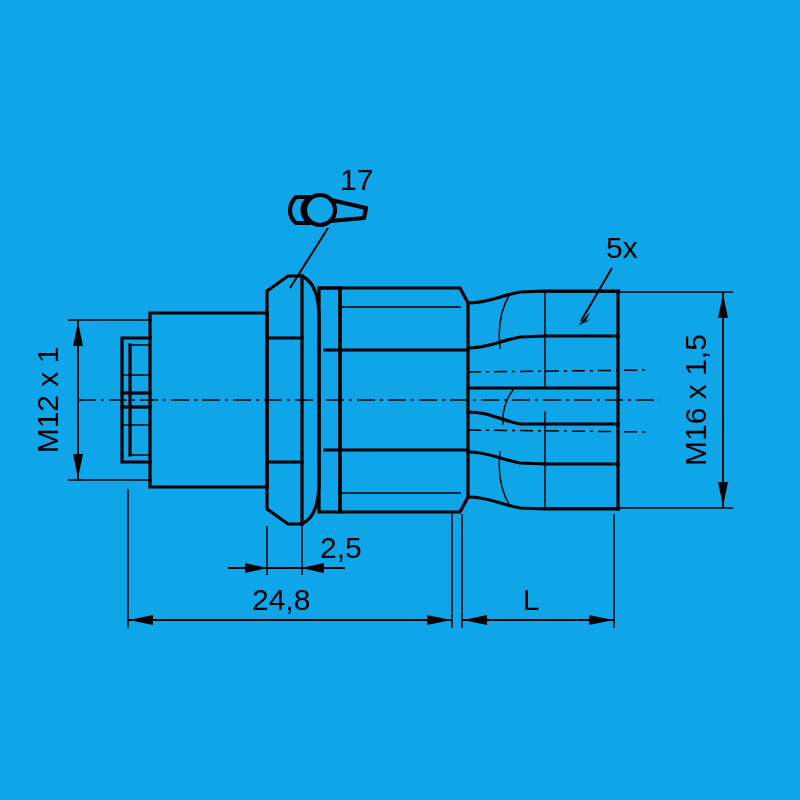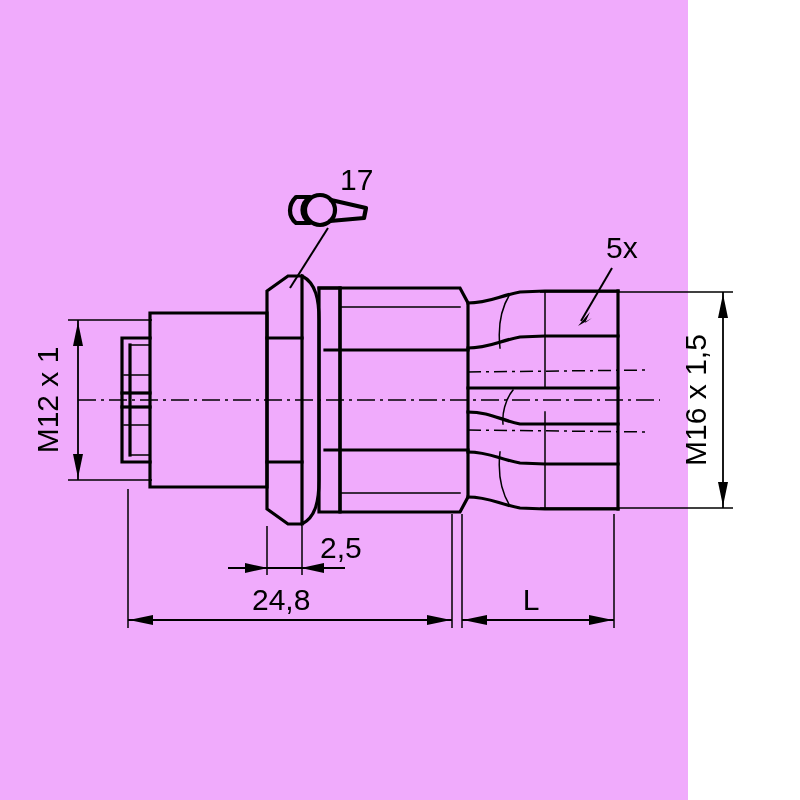--- a/index.html
+++ b/index.html
@@ -8,23 +8,23 @@
     background: #ffffff;
   }
   body {
     width: 800px;
     height: 800px;
     font-family: "Liberation Sans", sans-serif;
     overflow: hidden;
   }
   #drawing-root {
     position: relative;
-    width: 688px;
+    width: 800px;
     height: 800px;
-    background: #f0abfc;
+    background: #0ea5e9;
     text-align: right;
   }
   svg.tech-drawing {
     display: block;
     width: 800px;
     height: 800px;
   }
   .outline {
     fill: none;
     stroke: #000000;

